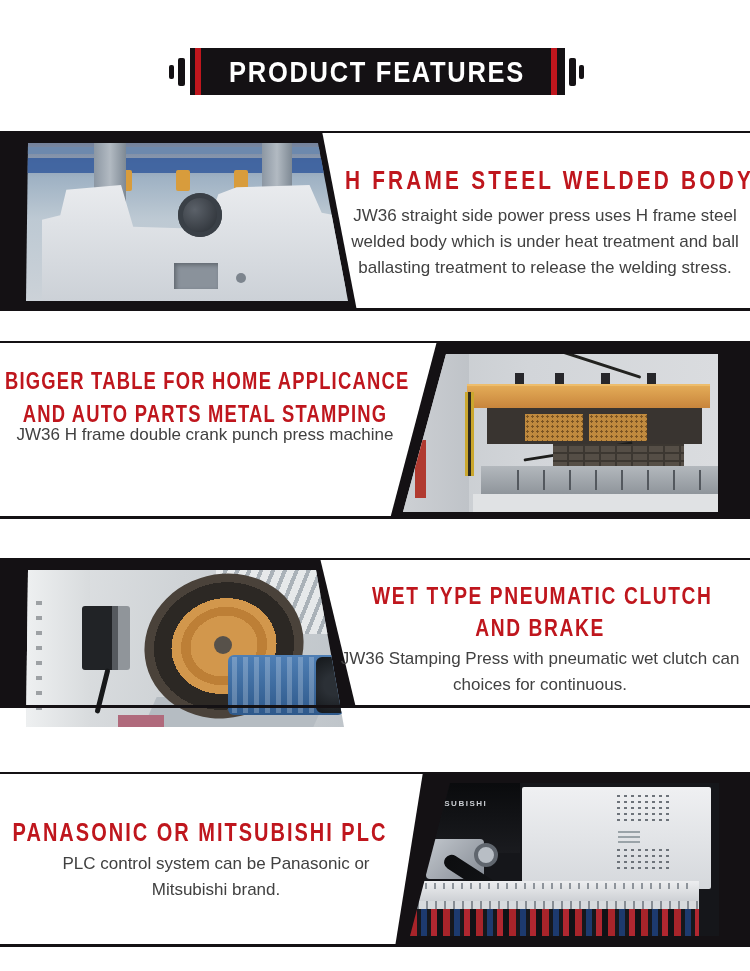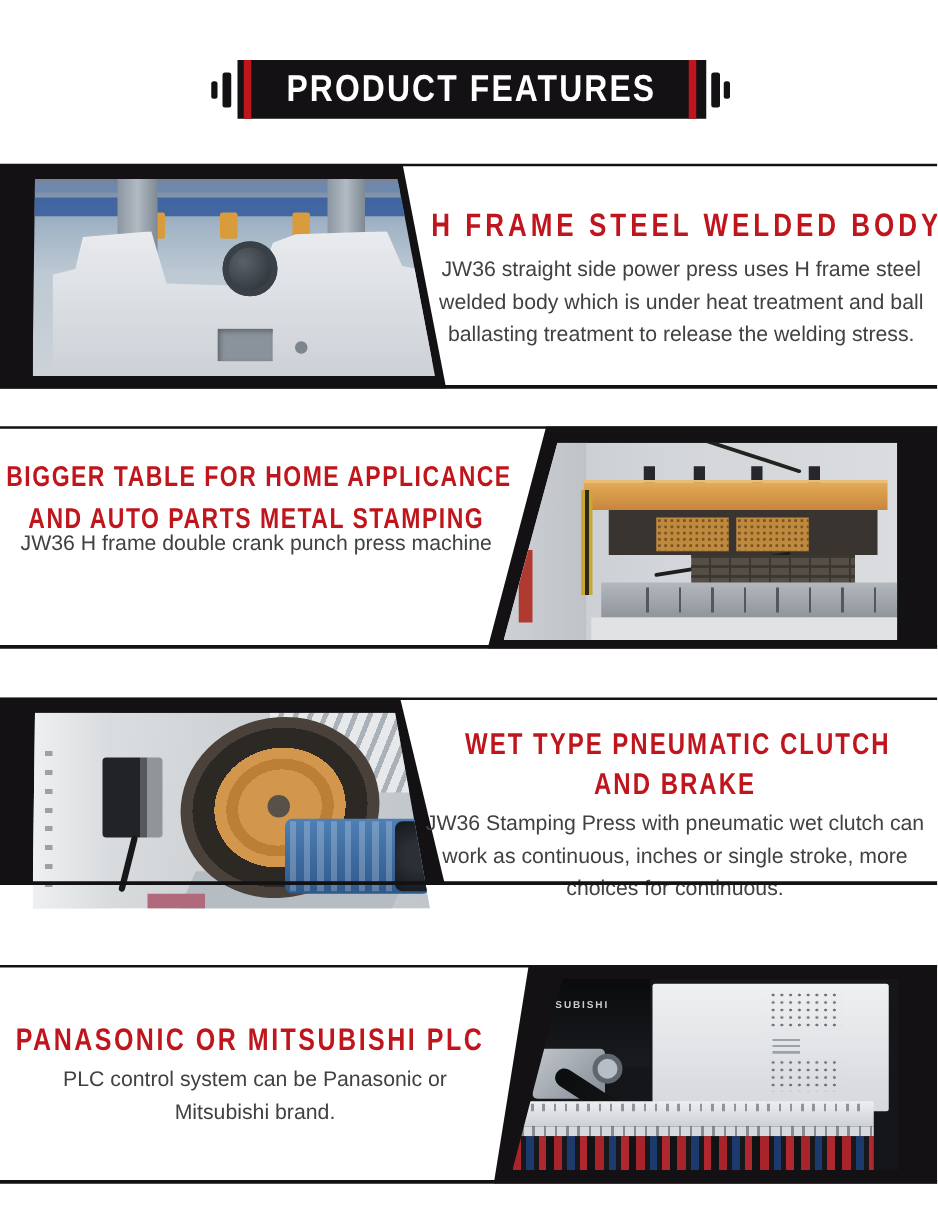--- a/index.html
+++ b/index.html
@@ -53,21 +53,21 @@
   .f1 .title{left:295px;top:34px;width:500px;font-size:26px;letter-spacing:4px;}
   .f2 .title{left:-45px;top:24px;width:500px;font-size:23px;letter-spacing:1.5px;line-height:33px;}
   .f3 .title{left:330px;top:22px;width:420px;font-size:24px;letter-spacing:2px;line-height:32px;}
   .f4 .title{left:-50px;top:46px;width:500px;font-size:25px;letter-spacing:2.5px;}
 
   .bodytext{position:absolute;color:var(--body);font-size:17px;line-height:26px;text-align:center;}
   .bodytext .bline{display:block;}
   .f1 .bodytext{left:335px;top:72px;width:420px;}
   .f2 .bodytext{left:15px;top:81px;width:380px;line-height:25px;}
   .f3 .bodytext{left:330px;top:88px;width:420px;}
-  .f4 .bodytext{left:14px;top:79px;width:380px;}
+  .f4 .bodytext{left:26px;top:79px;width:380px;}
 
   
   .p1-bg{inset:0;background:linear-gradient(180deg,#74819b 0%,#9fb2c4 22%,#bdc9d3 48%,#ccd2d8 100%);}
   .p1-beam2{left:0;right:0;top:4px;height:7px;background:#6d89ad;}
   .p1-beam{left:0;right:0;top:15px;height:15px;background:#3a5f9e;opacity:.9;}
   .p1-org{width:14px;height:21px;background:#d89c3c;top:27px;border-radius:2px;}
   .p1-org.o1{left:92px;} .p1-org.o2{left:150px;} .p1-org.o3{left:208px;}
   .p1-col{top:0;height:100%;background:linear-gradient(90deg,#8c97a3,#b2bac2 50%,#7e8994);}
   .p1-col.c1{left:68px;width:32px;} .p1-col.c2{left:236px;width:30px;}
   .p1-body{left:16px;right:4px;top:42px;bottom:0;
@@ -246,21 +246,20 @@
       <div class="p3-ribs"></div>
       <div class="p3-motorend"></div>
       <div class="p3-pink"></div>
     </div>
     <h2 class="title">
       <span class="tline">WET TYPE PNEUMATIC CLUTCH</span>
       <span class="tline">AND BRAKE</span>
     </h2>
     <p class="bodytext">
       <span class="bline">JW36 Stamping Press with pneumatic wet clutch can</span>
-      <span class="bline">work as continuous, inches or single stroke, more</span>
       <span class="bline">choices for continuous.</span>
     </p>
     <div class="rule bottom"></div>
   </section>
 
   <section class="feature f4">
     <div class="rule top"></div>
     <div class="poly"></div>
     <div class="photo">
       <div class="p4-bg"></div>

